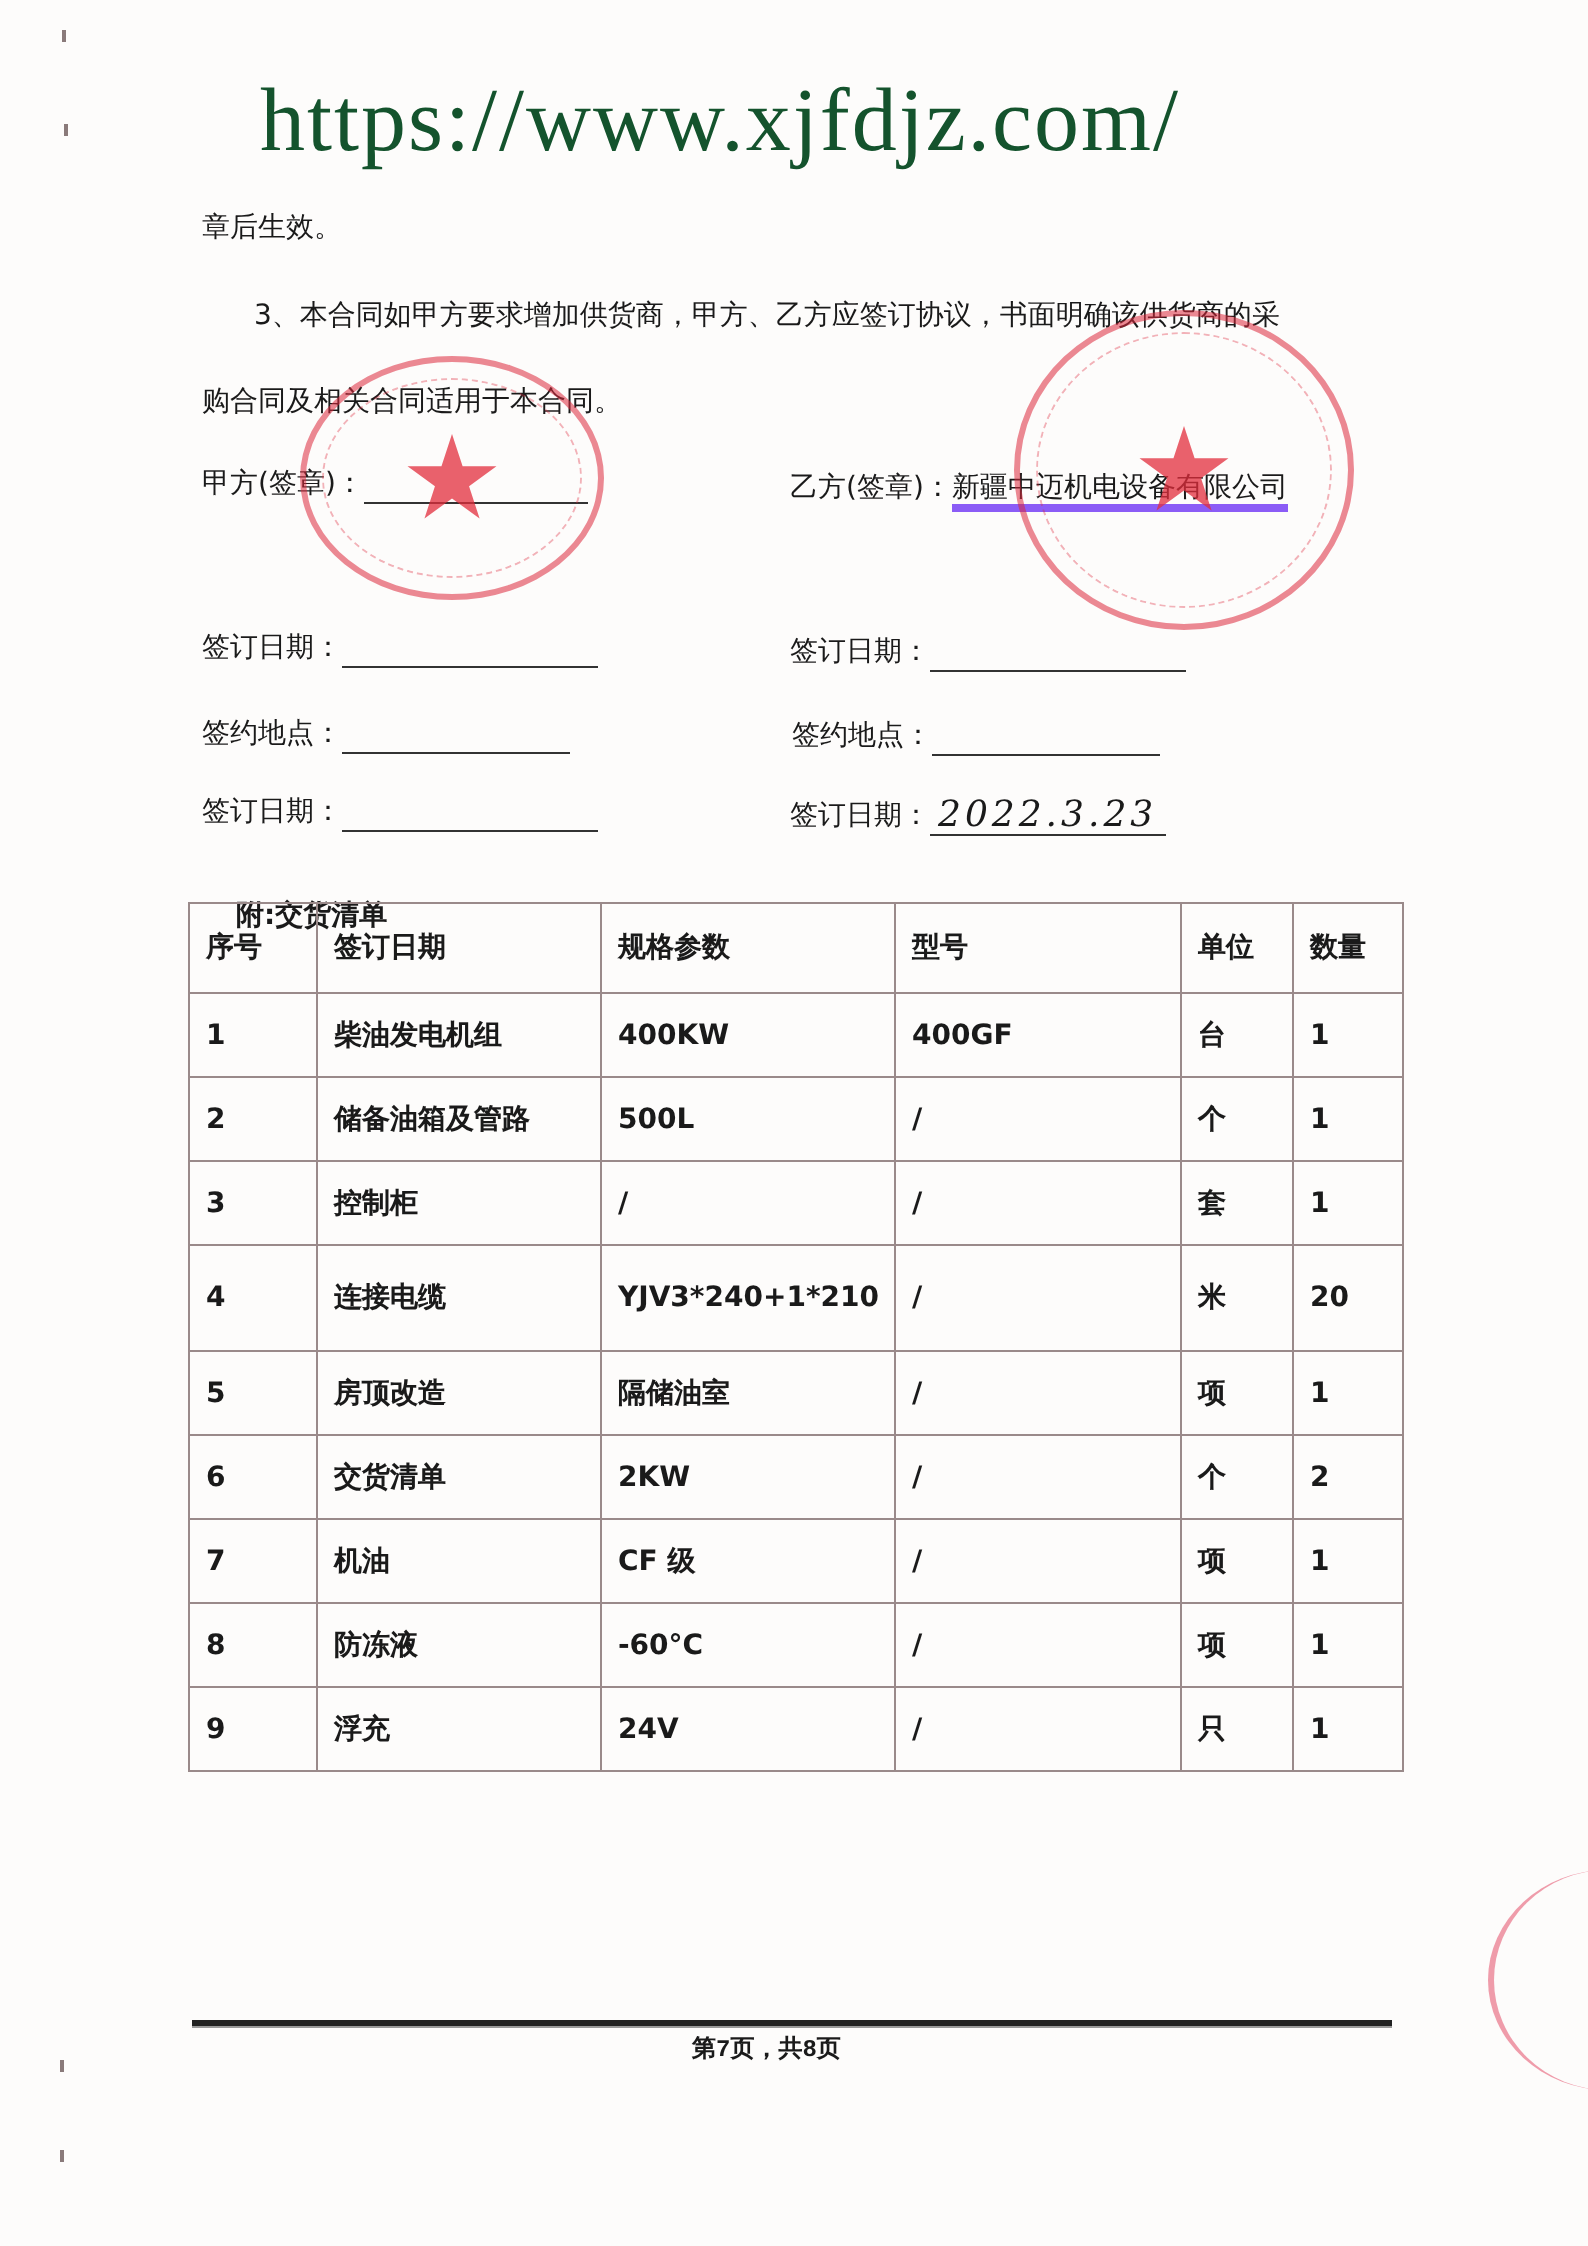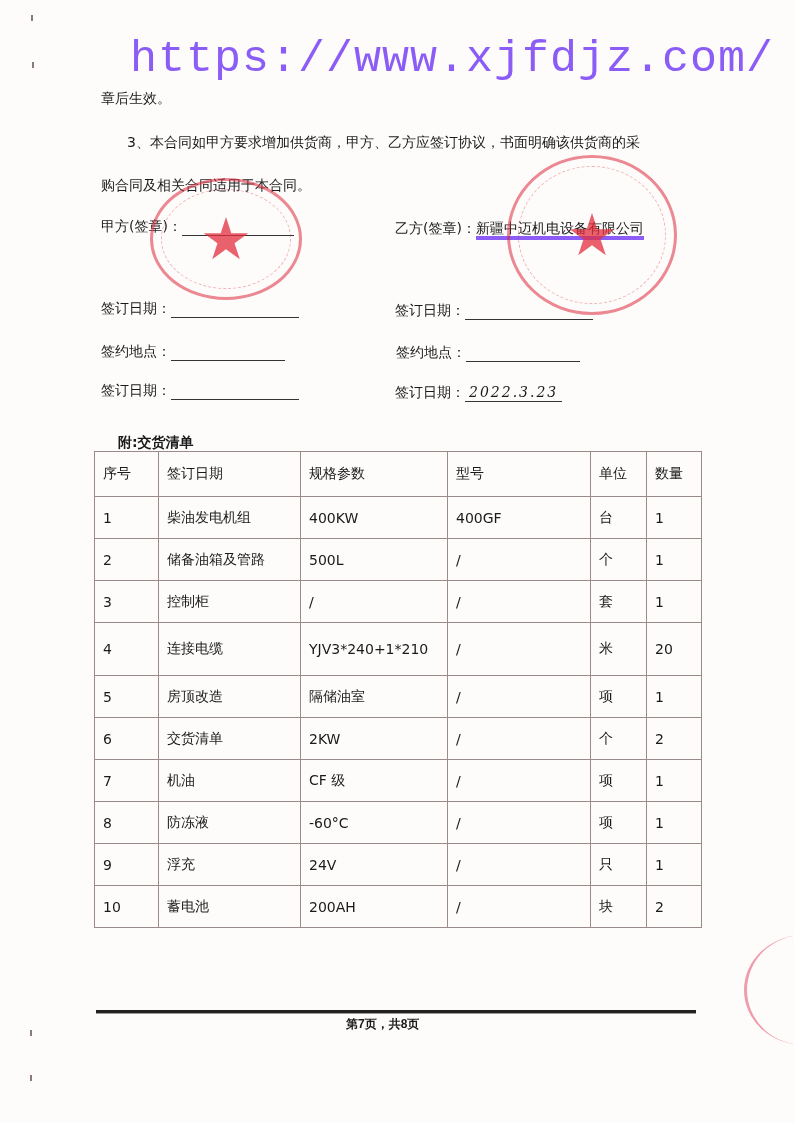--- a/index.html
+++ b/index.html
@@ -4,35 +4,35 @@
 <style>
   html, body { margin: 0; padding: 0; }
   body {
     width: 794px; height: 1123px; position: relative; overflow: hidden;
     background: #fdfcfb;
     font-family: "DejaVu Sans", sans-serif;
     color: #1a1a1a;
   }
   .watermark {
     position: absolute; left: 130px; top: 30px;
-    font-family: Liberation Mono, monospace;
-    font-size: 45px; color: #8b5cf6; letter-spacing: 1px;
+    font-family: Liberation Serif, serif;
+    font-size: 45px; color: #14532d; letter-spacing: 1px;
     line-height: 60px; white-space: nowrap;
   }
-  .txt { position: absolute; font-size: 14px; white-space: nowrap; line-height: 20px; }
+  .txt { position: absolute; font-size: 14px; white-space: nowrap; line-height: 20px; margin-top: 16px; }
   .uline { display: inline-block; border-bottom: 1px solid #333; vertical-align: bottom; height: 16px; }
   .handwrite {
-    font-family: "DejaVu Serif", serif; font-style: italic; font-size: 14px;
+    font-family: "DejaVu Serif", serif; font-style: italic; font-size: 18px;
     display: inline-block; border-bottom: 1px solid #333; letter-spacing: 2px; padding: 0 4px;
     line-height: 18px; vertical-align: bottom;
   }
   .bold { font-weight: bold; }
   table.delivery {
     position: absolute; left: 94px; top: 451px;
-    border-collapse: collapse; font-size: 14px; font-weight: normal;
+    border-collapse: collapse; font-size: 14px; font-weight: bold;
   }
   table.delivery td {
     border: 1px solid #9a8a8a; padding: 0 0 0 8px; vertical-align: middle;
     height: 41px; white-space: nowrap;
   }
   table.delivery tr.header td { height: 44px; }
   table.delivery tr.tall td { height: 52px; }
   .stamp {
     position: absolute; border-radius: 50%;
     border: 3px solid rgba(220,40,60,0.55);
@@ -44,21 +44,21 @@
   }
   .stamp .star {
     position: absolute; left: 50%; top: 50%; transform: translate(-50%,-50%);
     color: rgba(225,45,60,0.75); font-size: 58px; line-height: 1;
   }
   .footer-rule {
     position: absolute; left: 96px; top: 1010px; width: 600px; height: 3px;
     background: #222; border-bottom: 1px solid #999;
   }
   .footer-text {
-    position: absolute; left: 346px; top: 1016px; font-family: Liberation Sans, sans-serif;
+    position: absolute; left: 346px; top: 1016px; font-family: Liberation Mono, monospace;
     font-size: 12px; font-weight: bold;
   }
   .mark { position: absolute; width: 2px; height: 6px; background: #8a7a7a; }
   .edge-stamp {
     position: absolute; left: 744px; top: 935px; width: 120px; height: 110px;
     border-radius: 50%; border-left: 3px solid rgba(225,60,90,0.5);
     color: rgba(225,60,90,0.45); font-size: 10px; padding-left: 8px; box-sizing: border-box;
     line-height: 12px; padding-top: 30px;
   }
 </style>
@@ -196,27 +196,19 @@
     <td>1</td>
   </tr>
   <tr>
     <td>9</td>
     <td>浮充</td>
     <td>24V</td>
     <td>/</td>
     <td>只</td>
     <td>1</td>
   </tr>
-  <tr>
-    <td>10</td>
-    <td>蓄电池</td>
-    <td>200AH</td>
-    <td>/</td>
-    <td>块</td>
-    <td>2</td>
-  </tr>
 </tbody>
   </table>
 
 <div class="edge-stamp"></div>
 
 <div class="footer-rule"></div>
 <div class="footer-text">第7页，共8页</div>
 
 </body></html>

